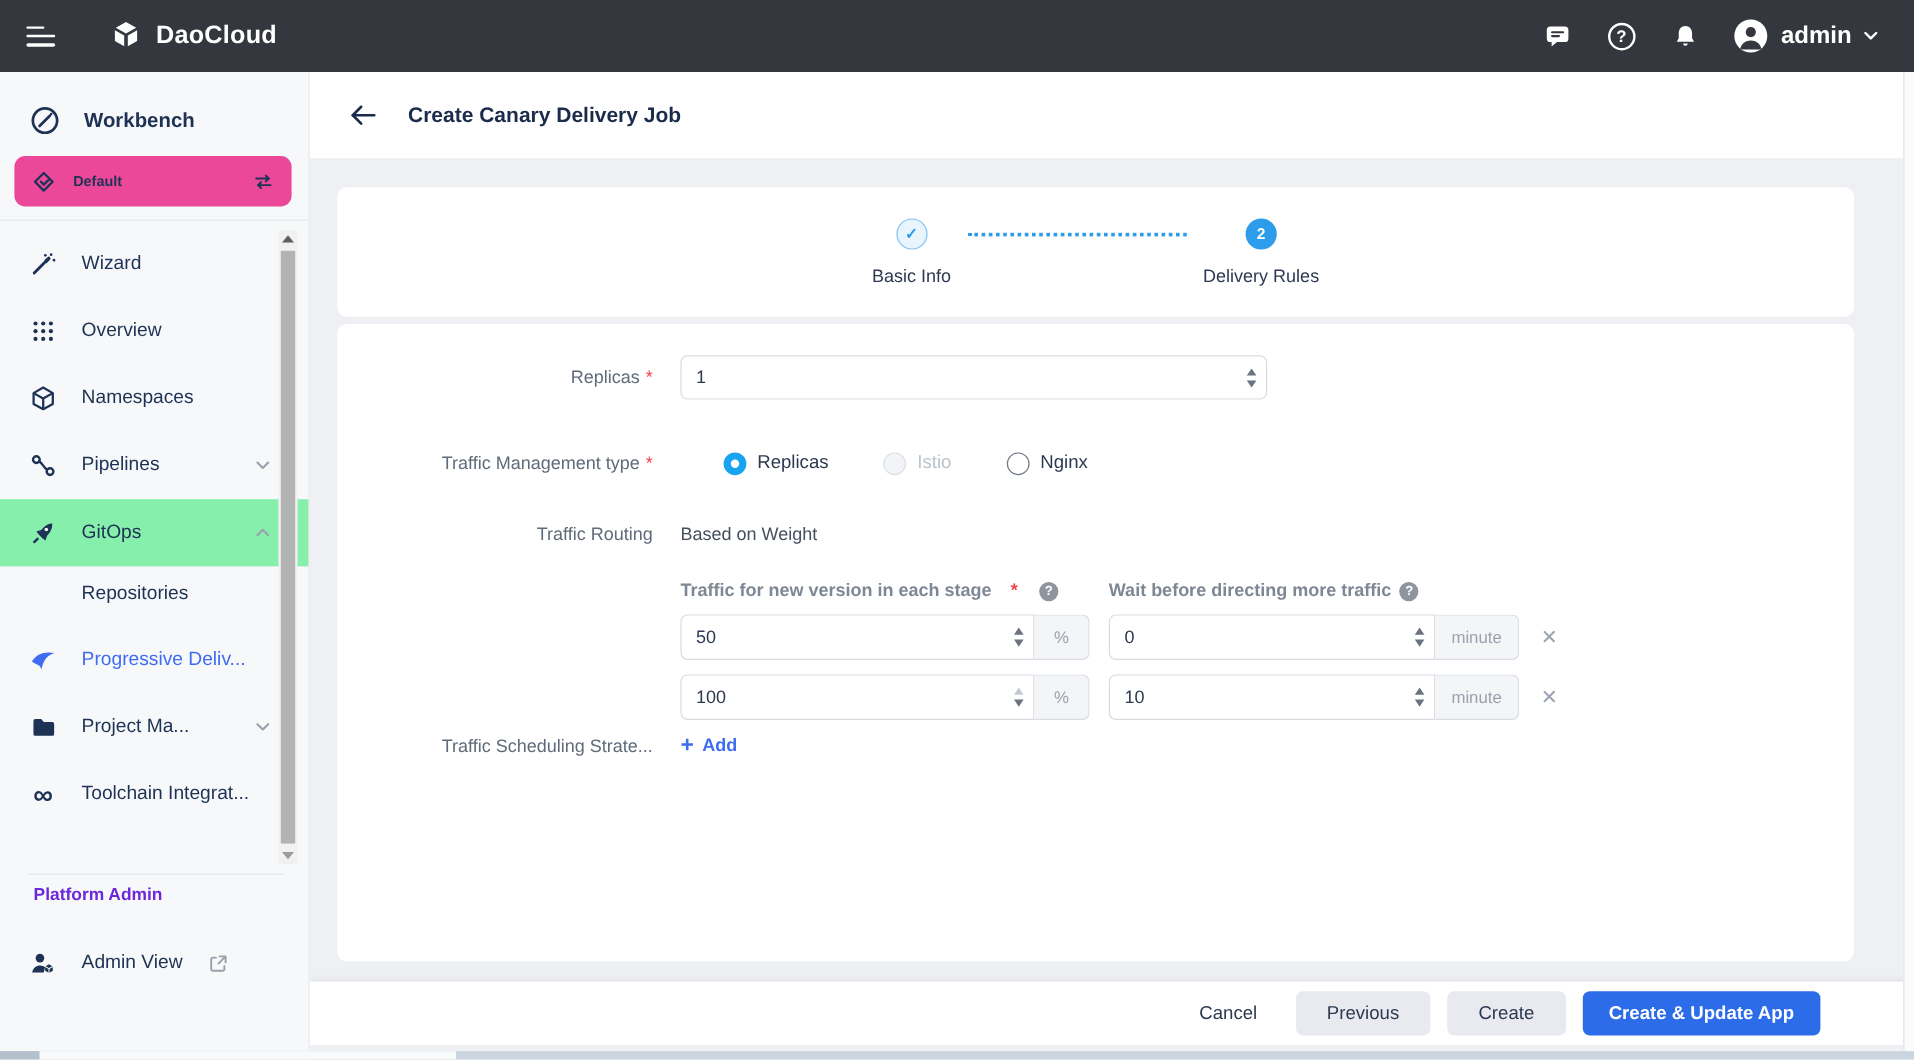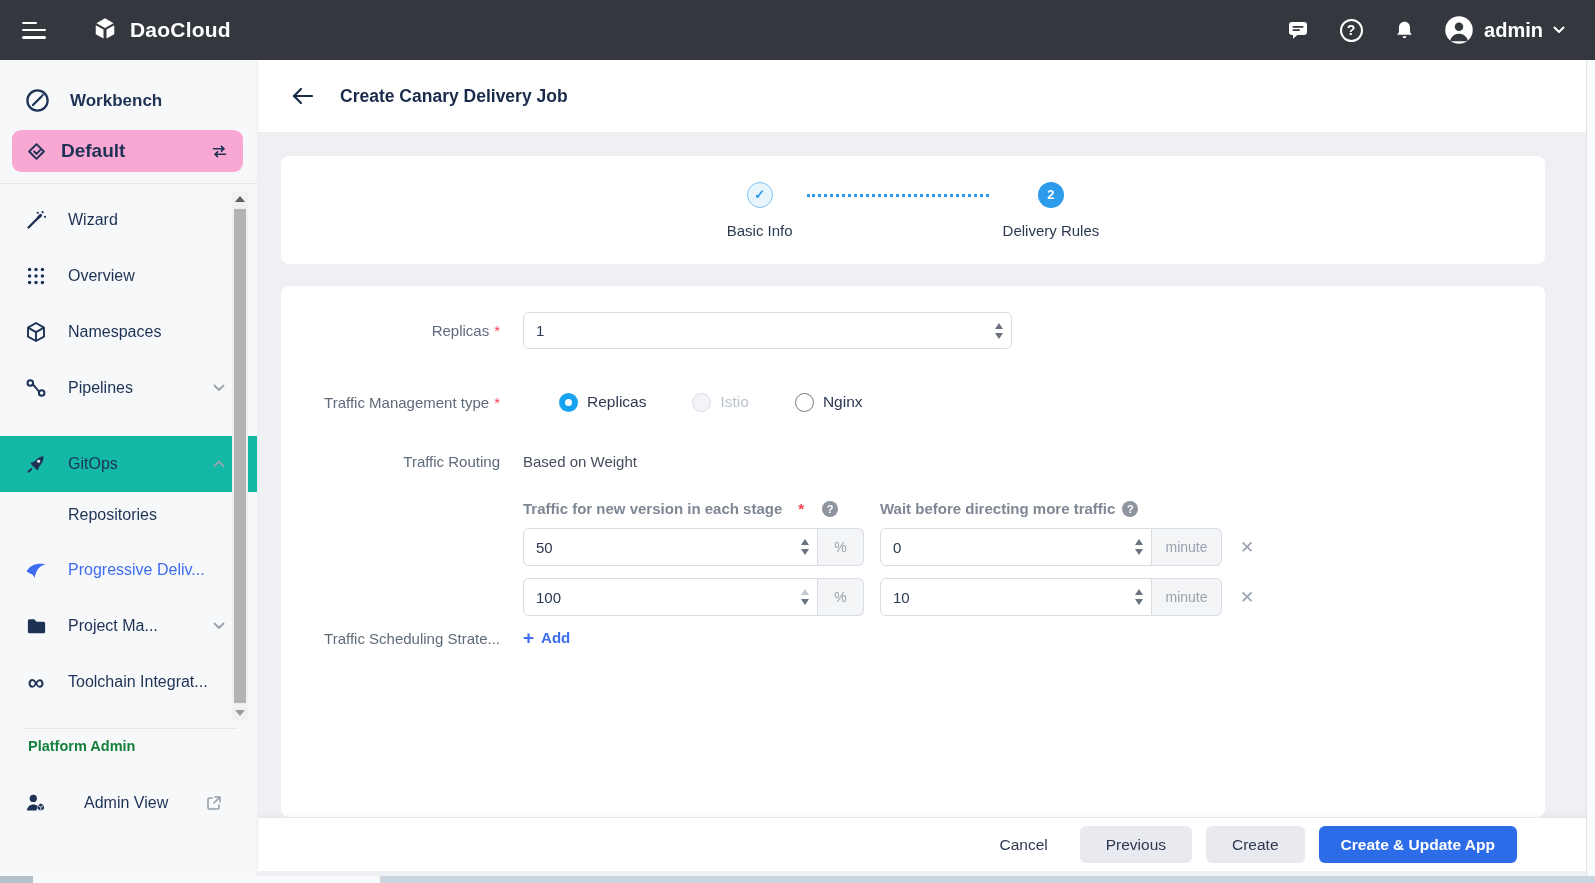--- a/index.html
+++ b/index.html
@@ -24,47 +24,47 @@
   .circle-glyph { width:23px; height:23px; border:2px solid #fff; border-radius:50%;
                   display:flex; align-items:center; justify-content:center; font-size:14px; font-weight:700; }
   .user { display:flex; align-items:center; gap:10px; cursor:pointer; }
   .user-name { font-size:20px; font-weight:600; }
 
   
   .sidebar { position:absolute; top:60px; left:0; width:258px; bottom:0; background:#f7f8fa;
              border-right:1px solid #ececf0; z-index:20; }
   .wb-header { display:flex; align-items:center; gap:19px; padding:27px 0 0 24px;
                font-size:17px; font-weight:600; color:#1d3254; cursor:pointer; }
-  .ws-box { margin:16px 14px 0 12px; height:42px; background:#f9a8d4; border-radius:9px;
+  .ws-box { margin:16px 14px 0 12px; height:42px; background:#ec4899; border-radius:9px;
             display:flex; align-items:center; gap:14px; padding:4px 14px;
-            font-size:19px; font-weight:600; color:#1d3254; cursor:pointer; }
+            font-size:12px; font-weight:600; color:#1d3254; cursor:pointer; }
   .ws-swap { margin-left:auto; display:flex; cursor:pointer; }
   .sb-divider { border-top:1px solid #e7e7ea; margin-top:11px; }
   .nav { position:relative; padding-top:8px; }
   .nav-item { height:56px; display:flex; align-items:center; gap:20px; padding:0 32px 0 24px;
               font-size:16px; color:#1d3254; cursor:pointer; }
   .nav-item .nicon { width:24px; display:flex; justify-content:center; flex-shrink:0; }
   .nav-item .chev { margin-left:auto; display:flex; }
-  .nav-item.section-active { background:#14b8a6;margin-top:20px; }
+  .nav-item.section-active { background:#86efac; }
   .nav-sub { height:45px; display:flex; align-items:center; padding-left:68px;
              font-size:16px; color:#1d3254; cursor:pointer; }
   .nav-item.active { color:#3f6cf0; }
   .inf { font-size:23px; font-weight:700; line-height:14px; color:#1d3254; }
 
   .sb-scroll { position:absolute; right:9px; top:132px; width:16px; height:528px; background:#f1f1f0; z-index:5; }
   .sb-arrow-up, .sb-arrow-down { position:absolute; left:3px; width:0; height:0;
     border-left:5px solid transparent; border-right:5px solid transparent; cursor:pointer; }
   .sb-arrow-up { top:4px; border-bottom:6px solid #5f5f5f; }
   .sb-arrow-down { bottom:4px; border-top:6px solid #9b9b9b; }
   .sb-thumb { position:absolute; left:2px; top:17px; bottom:17px; width:12px; background:#b3b3b3; cursor:pointer; }
 
   .sb-divider2 { position:absolute; top:668px; left:24px; right:20px; border-top:1px solid #e7e7ea; }
-  .sb-section-label { position:absolute; top:678px; left:28px; font-size:14.5px; font-weight:700; color:#15803d; }
+  .sb-section-label { position:absolute; top:678px; left:28px; font-size:14.5px; font-weight:700; color:#6d28d9; }
   .admin-row { position:absolute; top:720px; left:0; right:0; height:46px; display:flex;
-               align-items:center; gap:36px; padding-left:24px; font-size:16px; color:#1d3254; cursor:pointer; }
+               align-items:center; gap:20px; padding-left:24px; font-size:16px; color:#1d3254; cursor:pointer; }
   .admin-row .nicon { width:24px; display:flex; justify-content:center; }
   .ext-icon { margin-left:2px; display:flex; }
 
   
   .main-header { position:absolute; left:258px; top:60px; right:0; height:72px; background:#fff;
                  display:flex; align-items:center; padding-left:33px;
                  box-shadow:0 1px 0 #ececef; z-index:10; }
   .back-btn { display:flex; cursor:pointer; }
   .page-title { margin-left:27px; font-size:17.5px; font-weight:700; color:#1b2b4b; }
 
@@ -74,22 +74,22 @@
   .stepper { display:flex; align-items:flex-start; }
   .step { display:flex; flex-direction:column; align-items:center; cursor:pointer; }
   .step-circle { width:26px; height:26px; border-radius:50%; display:flex; align-items:center;
                  justify-content:center; font-size:13px; font-weight:700; }
   .step-done .step-circle { background:#e9f5fd; border:1px solid #7cc3f2; color:#2d9ceb; }
   .step-active .step-circle { background:#2d9ceb; color:#fff; }
   .step-label { margin-top:14px; font-size:15px; color:#2c3950; }
   .step-connector { width:182px; border-top:3px dotted #2d9ceb; margin:12px 14px 0; }
 
   
-  .form-card { position:absolute; left:281px; top:286px; width:1264px; height:531px;
-               background:#fff; border-radius:8px; padding-top:26px; }
+  .form-card { position:absolute; left:281px; top:270px; width:1264px; height:531px;
+               background:#fff; border-radius:8px; padding-top:26px;padding-left:44px; }
   .form-row { display:flex; align-items:center; }
   .form-row.top { align-items:flex-end; }
   .form-label { width:219px; text-align:right; font-size:15px; color:#5f6b7a; flex-shrink:0; }
   .req { color:#f5424d; margin-left:5px; font-size:15px; }
   .form-control { margin-left:23px; }
 
   .num-box { display:flex; align-items:center; border:1px solid #d9dce3; border-radius:6px;
              height:37px; background:#fff; }
   .num-box input { border:none; outline:none; flex:1; min-width:0; padding:0 12px; font-size:15px;
                    color:#2c3950; font-family:inherit; background:transparent; }

